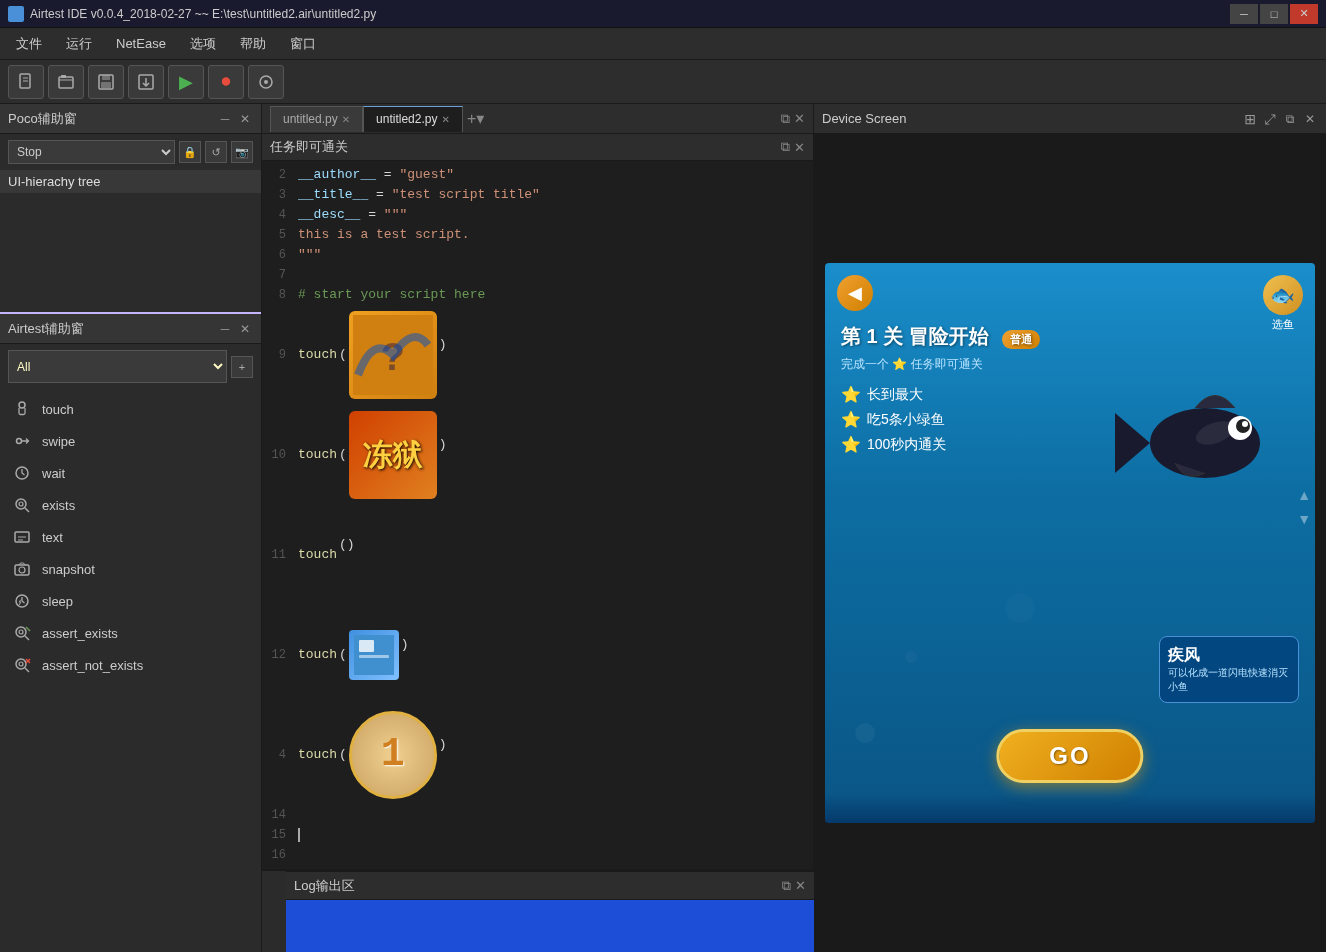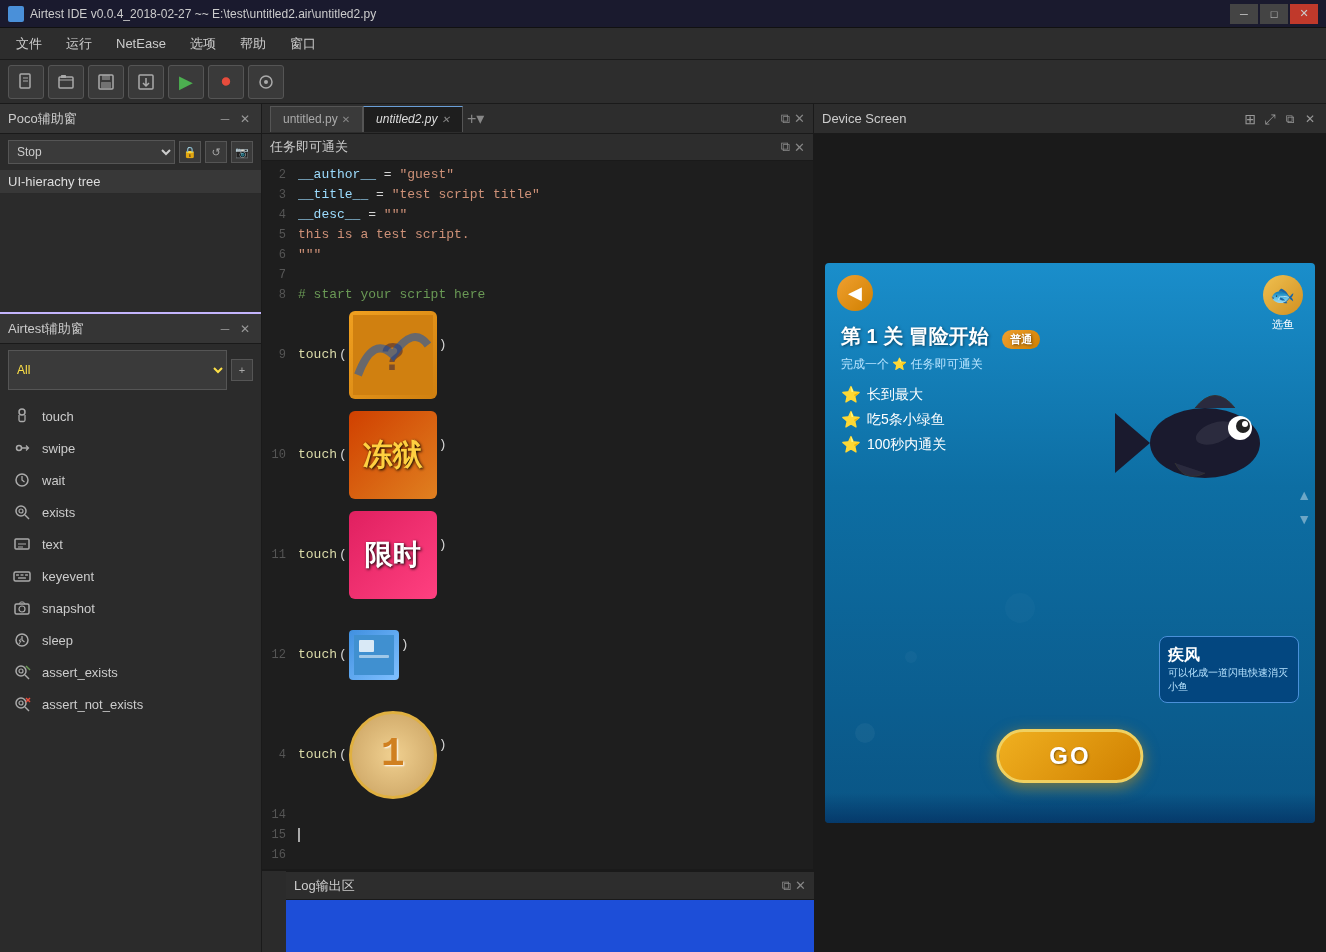--- a/index.html
+++ b/index.html
@@ -170,24 +170,24 @@
     .assistant-toolbar {
       padding: 6px 8px;
       display: flex;
       align-items: center;
       gap: 4px;
     }
     .assistant-select {
       flex: 1;
       background: #3a3a3a;
       border: 1px solid #555;
-      color: #fde047;
+      color: #fef9c3;
       padding: 2px 4px;
       font-size: 12px;
-      height: 40px;
+      height: 33px;
     }
     .assistant-list {
       flex: 1;
       overflow-y: auto;
       padding: 4px 0;
     }
     .assistant-item {
       padding: 6px 12px;
       display: flex;
       align-items: center;
@@ -240,21 +240,20 @@
       color: #aaa;
       cursor: pointer;
       font-size: 12px;
       display: flex; align-items: center; gap: 4px;
       height: 26px;
     }
     .editor-tab.active {
       background: #1e1e1e;
       color: #ddd;
       border-top: 1px solid #6a9fd8;
-      font-style: italic;
     }
     .tab-close { color: #888; font-size: 10px; cursor: pointer; }
     .add-tab-btn {
       background: none;
       border: none;
       color: #888;
       cursor: pointer;
       font-size: 16px;
       padding: 0 4px;
       height: 26px;
@@ -711,32 +710,20 @@
           <div class="item-icon">
             <svg width="18" height="18" viewBox="0 0 18 18">
                 <rect x="2" y="4" width="14" height="10" rx="1" fill="none" stroke="#aaa" stroke-width="1.5"></rect>
                 <line x1="5" y1="9" x2="13" y2="9" stroke="#aaa" stroke-width="1"></line>
                 <line x1="5" y1="12" x2="10" y2="12" stroke="#aaa" stroke-width="1"></line>
               </svg>
           </div>
           <span>text</span>
         </div>
 
-        <div class="assistant-item">
-          <div class="item-icon">
-            <svg width="18" height="18" viewBox="0 0 18 18">
-                <rect x="1" y="5" width="16" height="9" rx="1.5" fill="none" stroke="#aaa" stroke-width="1.5"></rect>
-                <rect x="3" y="7" width="3" height="2" rx="0.5" fill="#aaa" opacity="0.7"></rect>
-                <rect x="7.5" y="7" width="3" height="2" rx="0.5" fill="#aaa" opacity="0.7"></rect>
-                <rect x="12" y="7" width="3" height="2" rx="0.5" fill="#aaa" opacity="0.7"></rect>
-                <rect x="5" y="10" width="8" height="2" rx="0.5" fill="#aaa" opacity="0.7"></rect>
-              </svg>
-          </div>
-          <span>keyevent</span>
-        </div>
 
         <div class="assistant-item">
           <div class="item-icon">
             <svg width="18" height="18" viewBox="0 0 18 18">
                 <rect x="2" y="5" width="14" height="10" rx="1.5" fill="none" stroke="#aaa" stroke-width="1.5"></rect>
                 <circle cx="9" cy="10" r="3" fill="none" stroke="#aaa" stroke-width="1.2"></circle>
                 <path d="M6 5l1.5-2h3L12 5" fill="none" stroke="#aaa" stroke-width="1"></path>
               </svg>
           </div>
           <span>snapshot</span>
@@ -868,23 +855,21 @@
           <span class="line-content" style="display:flex; align-items:center; gap:2px;">
             <span class="kw-yellow">touch</span>(<div class="img-placeholder-2">
               <span style="font-family: serif; font-size:30px; color:#ffd040; text-shadow: 1px 1px 3px #000;">冻狱</span>
             </div>)
           </span>
         </div>
 
         <div class="code-line code-image-line">
           <span class="line-num">11</span>
           <span class="line-content" style="display:flex; align-items:center; gap:2px;">
-            <span class="kw-yellow">touch</span>(<div class="img-placeholder-3">
-              <span style="font-family: serif; font-size:28px; color:#fff; text-shadow: 1px 1px 3px #000;">限时</span>
-            </div>)
+            <span class="kw-yellow">touch</span>()
           </span>
         </div>
 
         <div class="code-line code-image-line">
           <span class="line-num">12</span>
           <span class="line-content" style="display:flex; align-items:center; gap:2px;">
             <span class="kw-yellow">touch</span>(<div class="img-placeholder-4" style="width:50px; height:50px; border-radius:4px;">
               <svg width="40" height="40" viewBox="0 0 40 40">
                   <rect width="40" height="40" fill="#4090d0"></rect>
                   <rect x="5" y="5" width="15" height="12" rx="1" fill="#fff" opacity="0.8"></rect>

